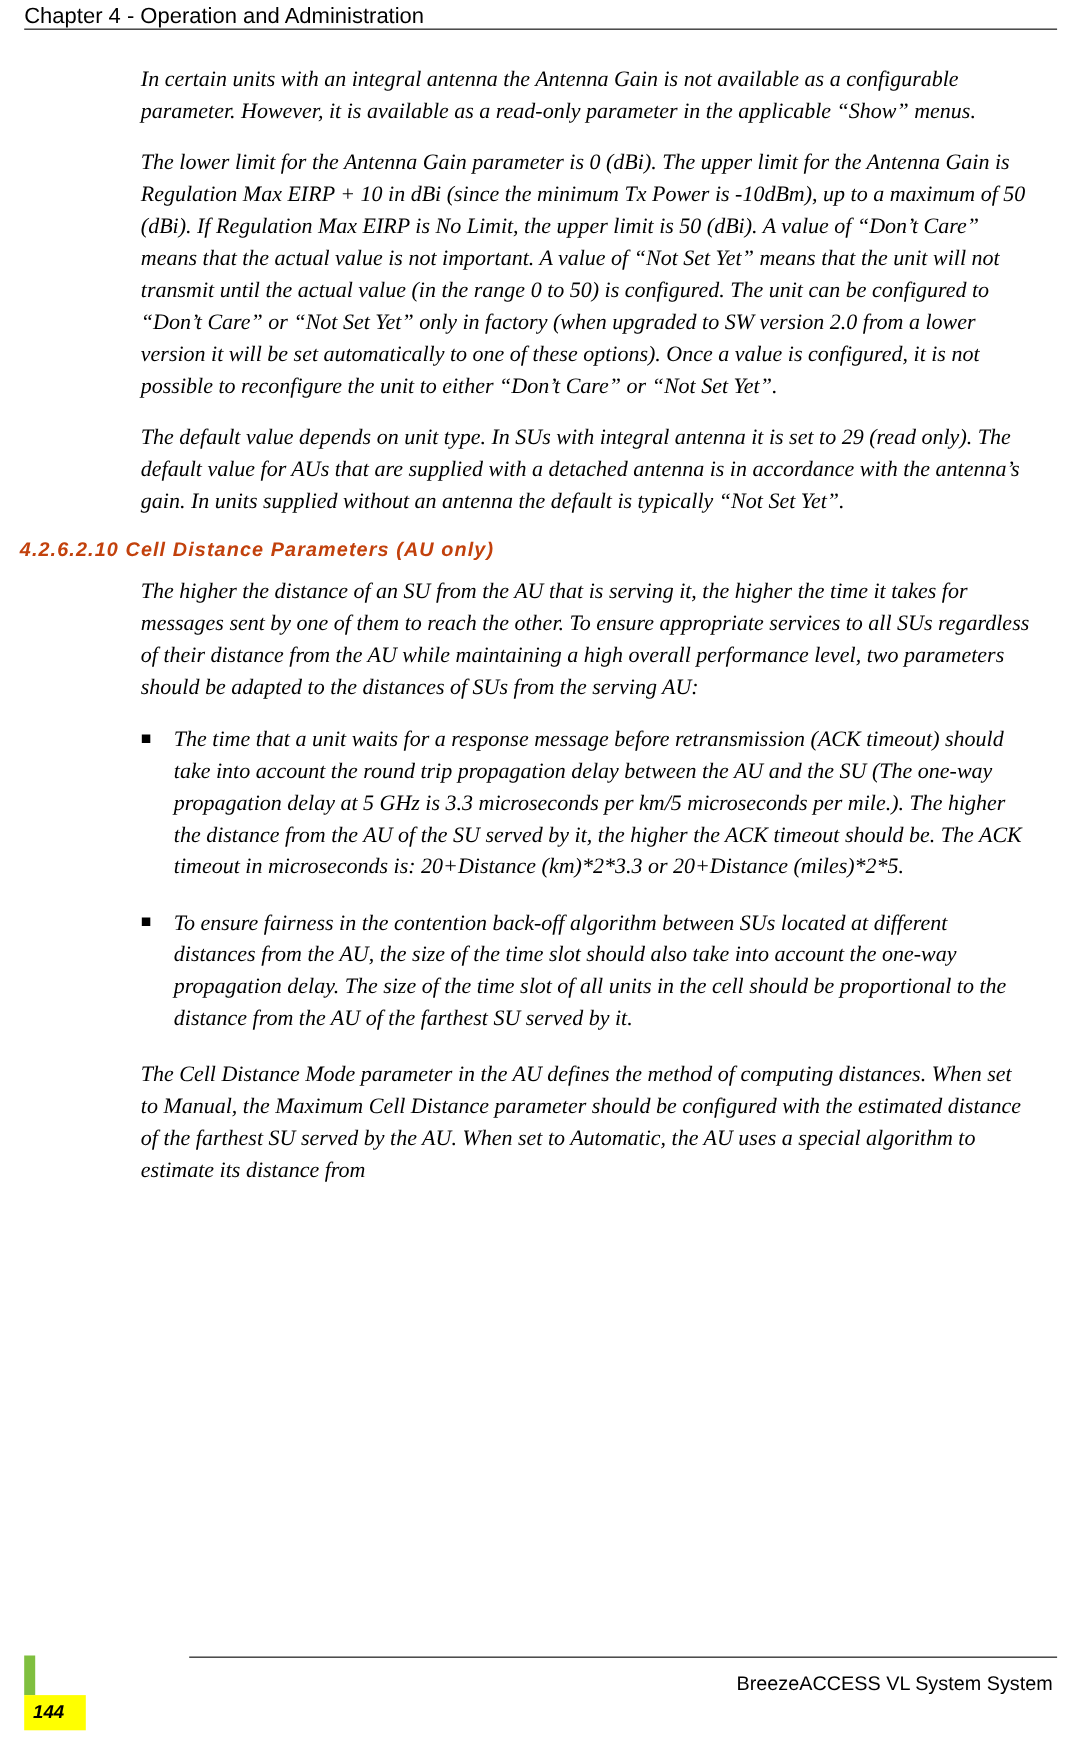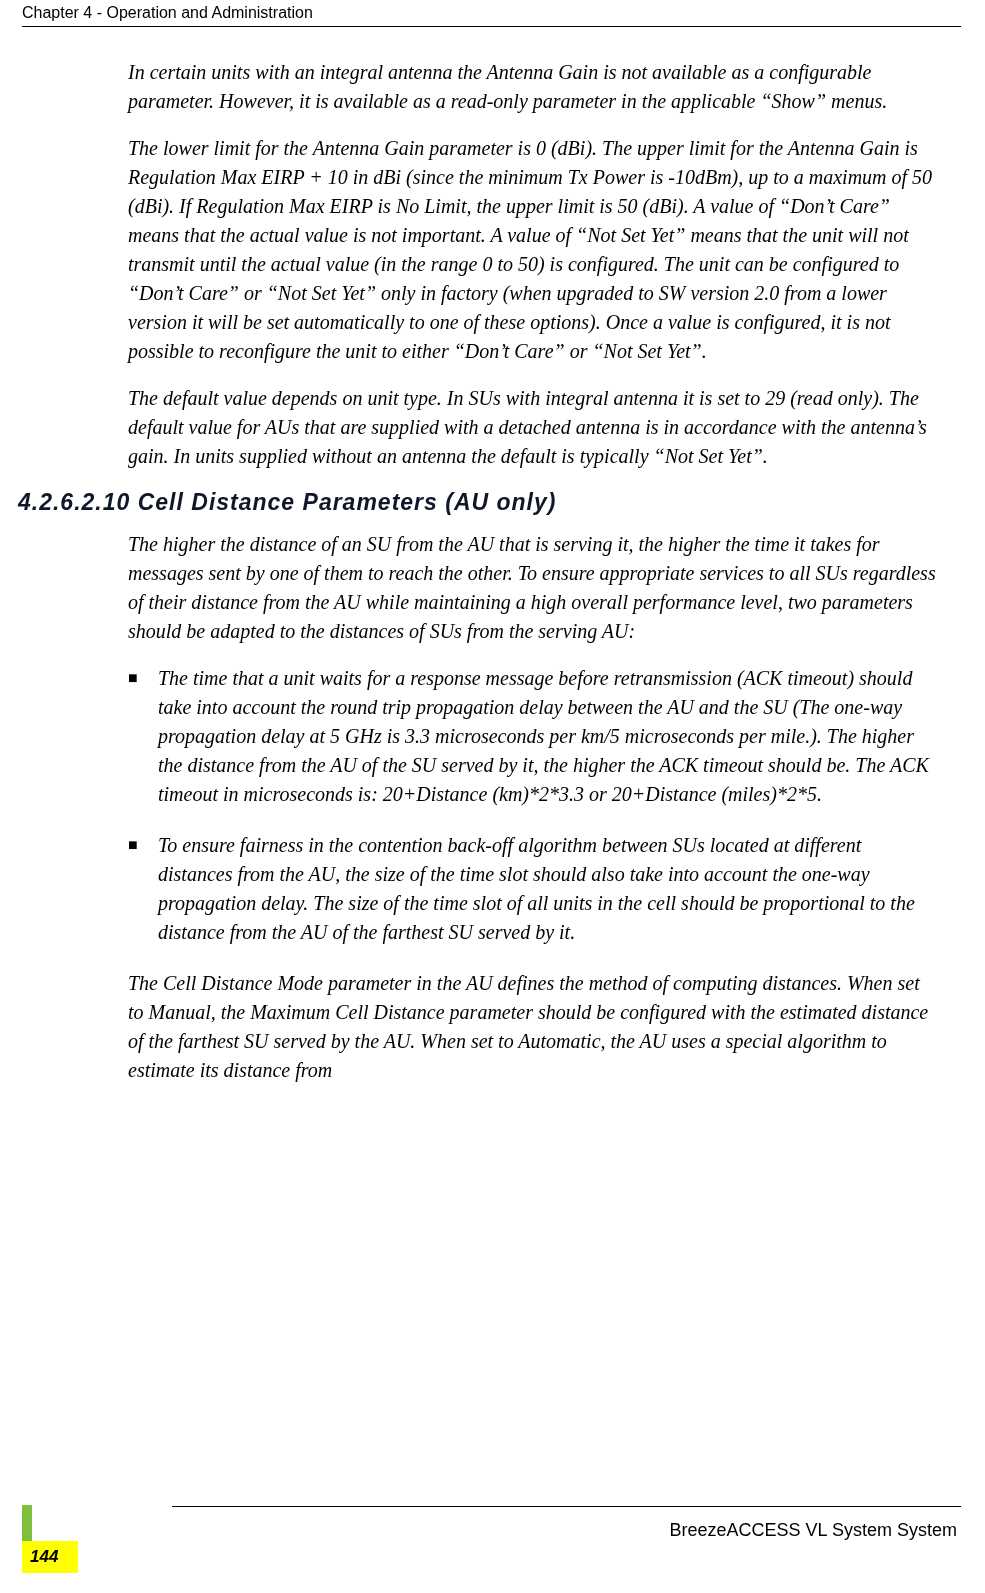--- a/index.html
+++ b/index.html
@@ -1,22 +1,22 @@
 <!DOCTYPE html>
 <html><head>
 <meta charset="utf-8">
 <style>
   * { box-sizing: border-box; margin: 0; padding: 0; }
   html, body { width: 985px; height: 1593px; background: #fff; font-family: Georgia, 'Times New Roman', serif; color: #000; }
   .page { position: relative; width: 985px; height: 1593px; padding: 0; }
-  .header-bar { position: absolute; top: 4px; left: 22px; font-family: Arial, Helvetica, sans-serif; font-size: 16px; }
+  .header-bar { position: absolute; top: 4px; left: 22px; font-family: Arial, Helvetica, sans-serif; font-size: 20px; }
   .header-rule { position: absolute; top: 26px; left: 22px; right: 24px; border-top: 1.5px solid #000; }
   .content { position: absolute; top: 58px; left: 128px; right: 46px; font-style: italic; }
   .para { font-size: 20px; line-height: 1.45; margin-bottom: 18px; text-align: left; }
-  .section-heading { color: #0f172a; font-family: Verdana, Geneva, sans-serif; font-size: 23px; letter-spacing: 1px; margin: 8px 0 14px -110px; }
+  .section-heading { color: #c2410c; font-family: Verdana, Geneva, sans-serif; font-size: 18px; letter-spacing: 1px; margin: 8px 0 14px -110px; }
   .bullets { margin: 6px 0 18px 0; }
   .bullet { display: flex; font-size: 20px; line-height: 1.45; margin-bottom: 22px; }
   .bullet .marker { flex: 0 0 30px; font-size: 16px; line-height: 1.7; }
   .bullet .btext { flex: 1; }
   .footer-rule { position: absolute; bottom: 86px; left: 172px; right: 24px; border-top: 1.5px solid #000; }
   .footer-right { position: absolute; bottom: 52px; right: 28px; font-family: Arial, Helvetica, sans-serif; font-size: 18px; }
   .page-num-box { position: absolute; bottom: 20px; left: 22px; width: 56px; height: 32px; background: #ffff00; }
   .page-num { position: absolute; bottom: 26px; left: 30px; font-family: Arial, Helvetica, sans-serif; font-weight: bold; font-size: 17px; font-style: italic; }
   .side-green { position: absolute; bottom: 52px; left: 22px; width: 10px; height: 36px; background: #7fbf3f; }
 </style>

